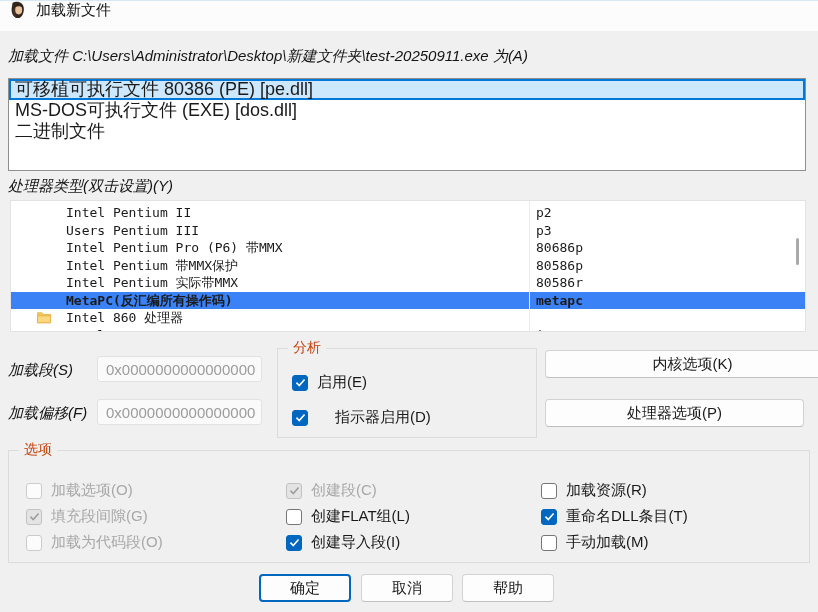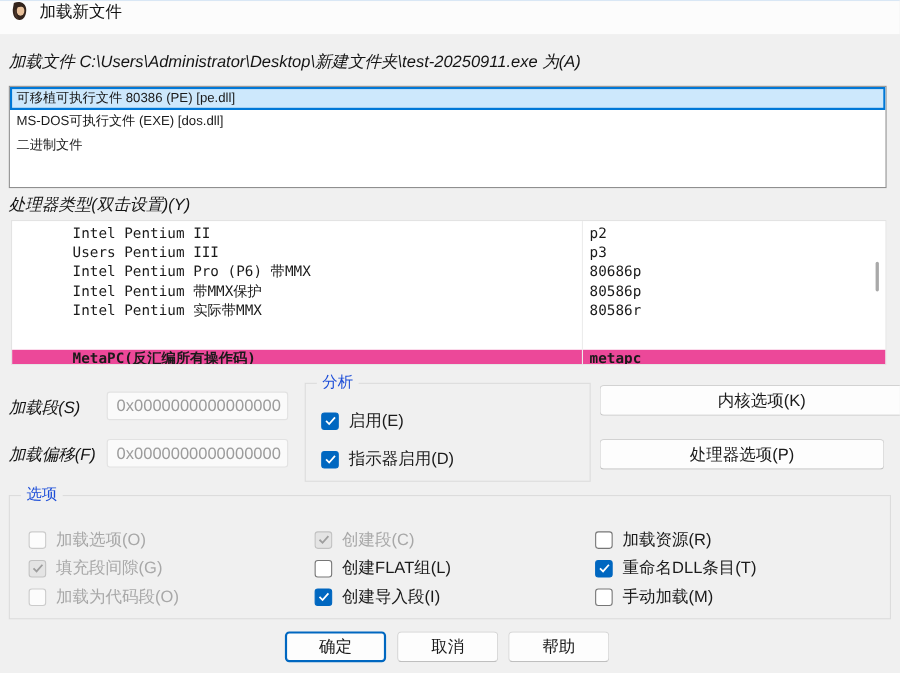--- a/index.html
+++ b/index.html
@@ -10,38 +10,38 @@
   
   .titlebar { position:absolute; left:0; top:0; width:818px; height:30px; background:#fcfcfc; display:flex; align-items:flex-start; padding-left:9px; }
   .titlebar .appicon { width:18px; height:18px; margin-right:9px; }
   .titlebar .title { font-size:15px; color:#111; }
 
   
   .lbl { position:absolute; font-size:15px; color:#141414; white-space:nowrap;font-style:italic; }
 
   
   .fmtlist { position:absolute; left:8px; top:77px; width:798px; height:93px; background:#fff; border:1px solid #8f8f8f; overflow:hidden; }
-  .fmtrow { height:21px; line-height:21px; font-size:12px; padding-left:6px; white-space:nowrap; }
+  .fmtrow { height:21px; line-height:21px; font-size:18px; padding-left:6px; white-space:nowrap; }
   .fmtrow.selected { background:#cde8fc; border:2px solid #0078d7; line-height:17px; padding-left:4px; }
 
   
   .proclist { position:absolute; left:10px; top:199px; width:796px; height:132px; background:#fff; border:1px solid #e3e3e3; overflow:hidden; padding-top:3px; font-family:"DejaVu Sans Mono","Liberation Mono",monospace; font-size:13px; }
   .prow { position:relative; height:17.5px; line-height:17.5px; padding-left:55px; white-space:nowrap; }
   .prow .pmod { position:absolute; left:525px; top:0; }
-  .prow.metapc { font-weight:bold; background:#ec4899;margin-top:26px; }
+  .prow.metapc { font-weight:bold; background:#3b82f6; }
   .prow .folder-icon { position:absolute; left:26px; top:2px; width:14px; height:13px; }
   .coldivider { position:absolute; left:518px; top:0; height:132px; border-left:1px solid #ececec; }
   .vthumb { position:absolute; left:785px; top:37px; width:3px; height:27px; background:#a9a9a9; border-radius:2px; }
 
   
   .hexinput { position:absolute; width:165px; height:26px; background:#fafafa; border:1px solid #e2e2e2; border-radius:3px; font-size:15px; color:#9c9c9c; padding:0 0 0 8px; font-family:"Liberation Sans",sans-serif; }
 
   
   .groupbox { position:absolute; border:1px solid #dcdcdc; }
-  .gb-title { position:absolute; top:-10px; left:10px; background:#f0f0f0; padding:0 5px; font-size:14px; color:#1d4ed8; }
+  .gb-title { position:absolute; top:-10px; left:10px; background:#f0f0f0; padding:0 5px; font-size:14px; color:#c2410c; }
 
   
   .cbrow { position:absolute; display:flex; align-items:center; cursor:default; }
   .cb { width:16px; height:16px; border:1px solid #767676; border-radius:3px; background:#fff; display:inline-flex; align-items:center; justify-content:center; flex:none; }
   .cb .tick { display:none; width:11px; height:9px; stroke:#fff; fill:none; stroke-width:1.8; }
   .cbl { font-size:15px; margin-left:9px; white-space:nowrap; }
   .cbrow.checked .cb { background:#0067c0; border-color:#0067c0; }
   .cbrow.checked .cb .tick { display:block; }
   .cbrow.disabled .cb { border-color:#cbcbcb; background:#fcfcfc; }
   .cbrow.disabled.checked .cb { background:#e4e4e4; border-color:#c2c2c2; }
@@ -127,21 +127,21 @@
   <div class="groupbox" style="left:277px; top:347px; width:260px; height:90px;">
     <span class="gb-title">分析</span>
     <div class="cbrow checked" style="left:14px; top:24px;">
       <span class="cb">
           <svg class="tick" viewBox="0 0 12 10">
             <polyline points="1.5,5.2 4.6,8.3 10.5,1.6"></polyline>
           </svg>
         </span>
       <span class="cbl">启用(E)</span>
     </div>
-    <div class="cbrow checked" style="left:14px; top:59px;">
+    <div class="cbrow checked" style="left:14px; top:59px;gap:18px;">
       <span class="cb">
           <svg class="tick" viewBox="0 0 12 10">
             <polyline points="1.5,5.2 4.6,8.3 10.5,1.6"></polyline>
           </svg>
         </span>
       <span class="cbl">指示器启用(D)</span>
     </div>
   </div>
 
   <div class="btn" style="left:545px; top:349px; width:295px; height:28px;">内核选项(K)</div>

